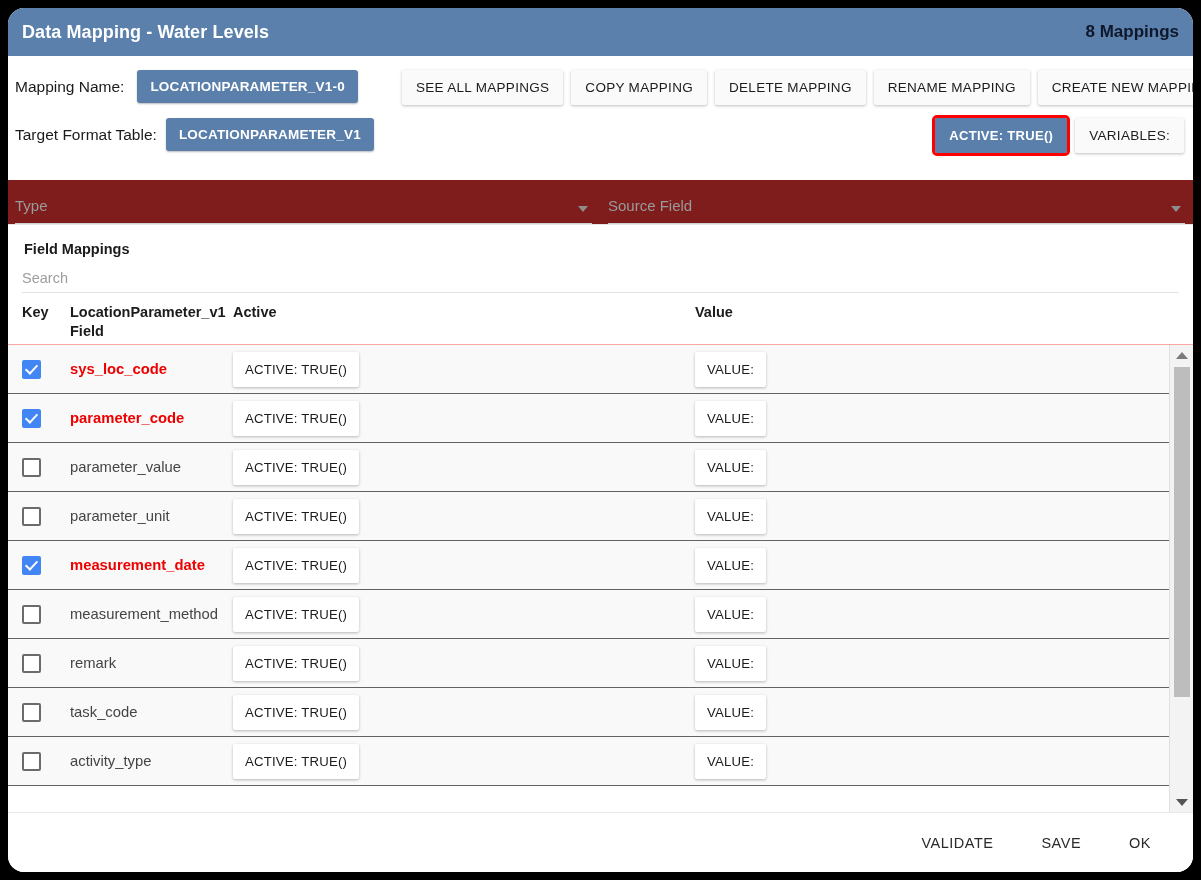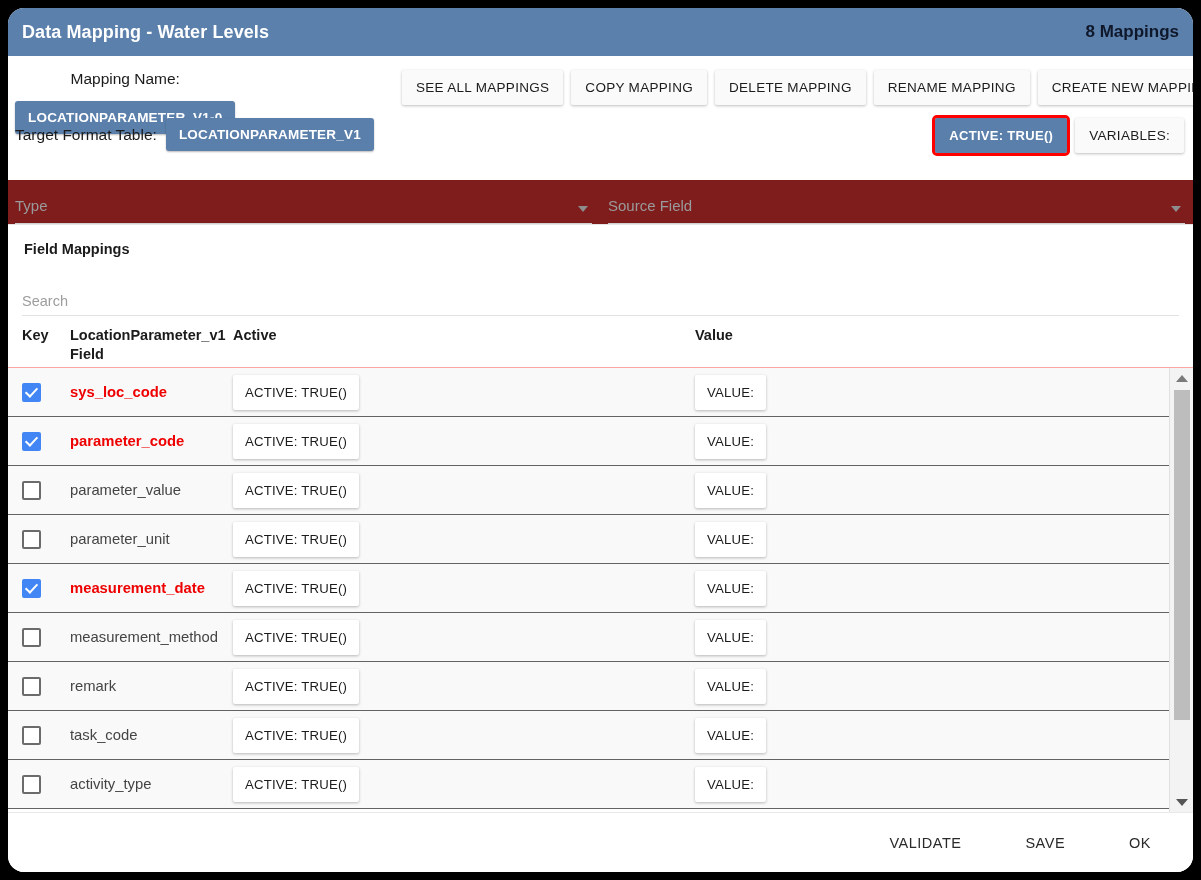--- a/index.html
+++ b/index.html
@@ -57,21 +57,20 @@
     height: 124px;
   }
 
   .row-mapping-name {
     position: absolute;
     left: 7px;
     top: 14px;
     display: flex;
     align-items: center;
     gap: 13px;
-    flex-direction: column;
   }
   .row-target-table {
     position: absolute;
     left: 7px;
     top: 62px;
     display: flex;
     align-items: center;
     gap: 9px;
   }
   .field-label {
@@ -174,21 +173,21 @@
     padding: 0;
     position: relative;
   }
   .section-title {
     font-size: 14.5px;
     font-weight: bold;
     color: #1b1b1b;
     padding: 16px 0 0 16px;
   }
   .search-wrap {
-    margin: 35px 14px 0 14px;
+    margin: 12px 14px 0 14px;
     border-bottom: 1px solid #e2e2e2;
     padding-bottom: 5px;
   }
   .search-input {
     border: none;
     outline: none;
     width: 100%;
     font-family: "Liberation Sans", sans-serif;
     font-size: 14.5px;
     color: #303030;
@@ -332,21 +331,21 @@
 
   
   .footer {
     flex: 0 0 auto;
     height: 60px;
     background: #ffffff;
     border-top: 1px solid #e9e9e9;
     display: flex;
     align-items: center;
     justify-content: flex-end;
-    gap: 16px;
+    gap: 0px;
     padding-right: 18px;
   }
   .footer-btn {
     background: transparent;
     border: none;
     font-family: "Liberation Sans", sans-serif;
     font-size: 14.5px;
     color: #2a2a2a;
     padding: 12px 24px;
     cursor: pointer;

